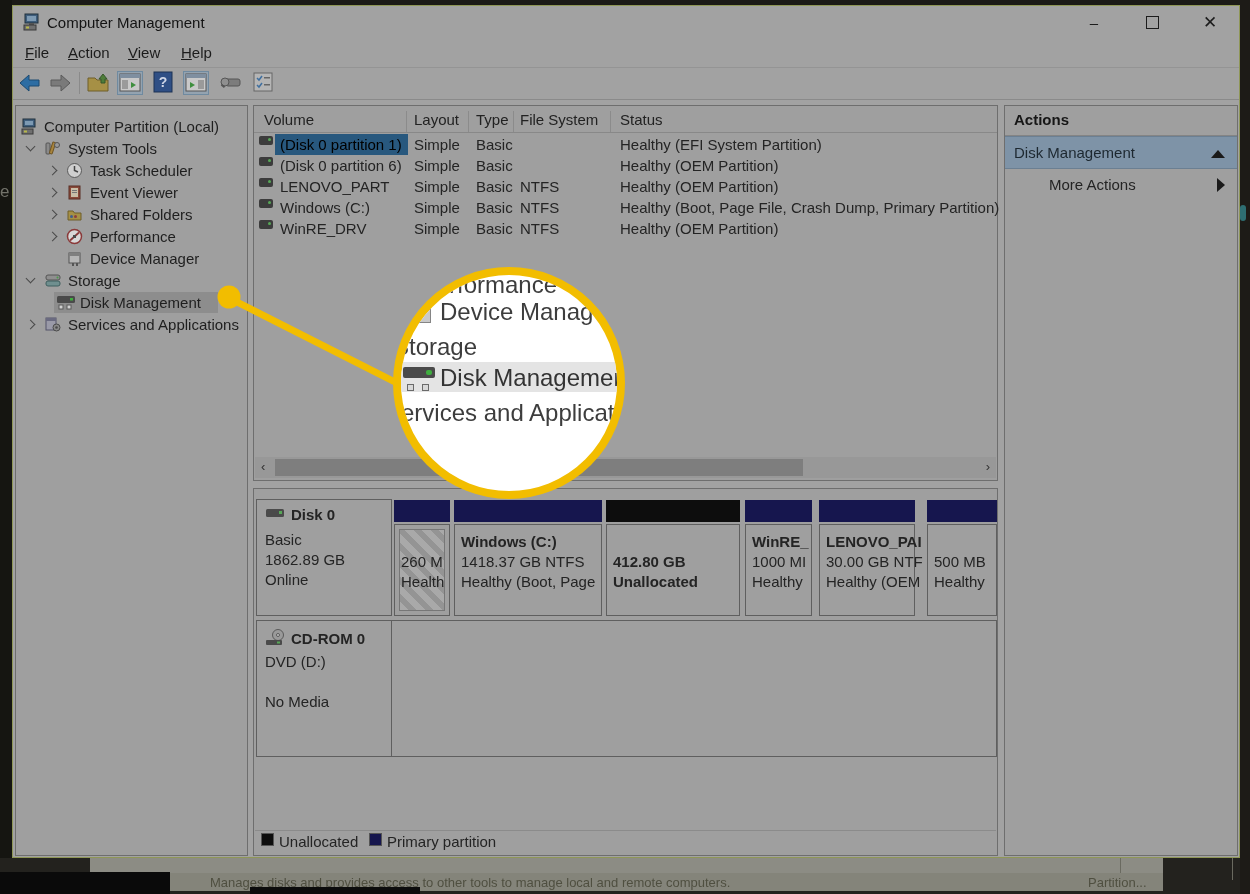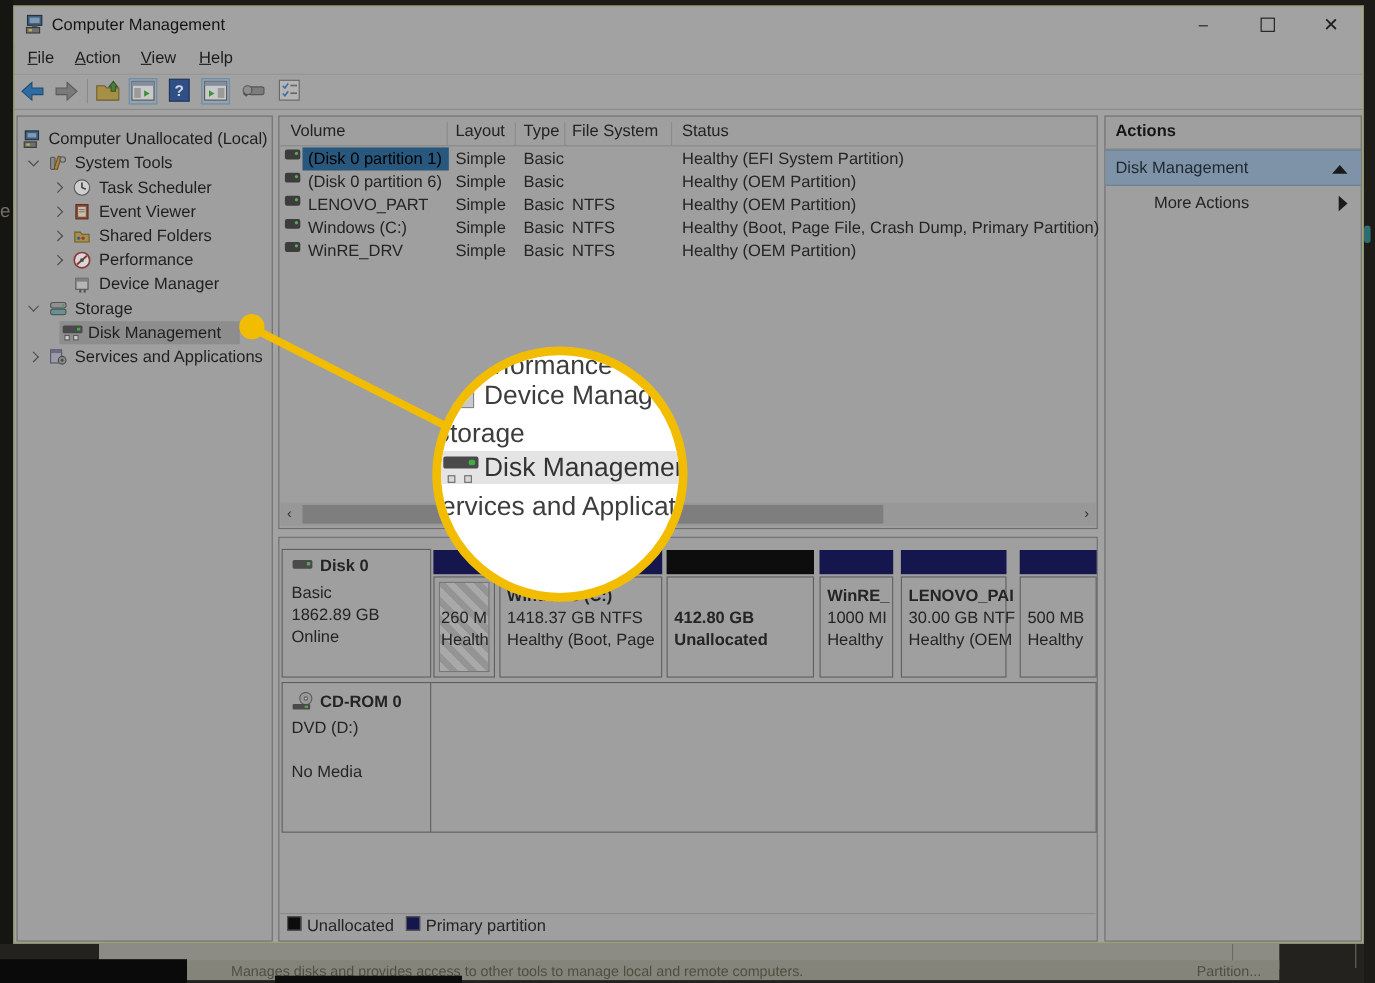--- a/index.html
+++ b/index.html
@@ -92,21 +92,21 @@
   .tri-up{position:absolute;right:12px;top:13px;width:0;height:0;border-left:7px solid transparent;
           border-right:7px solid transparent;border-bottom:8px solid #1a1a1a;}
   .more-actions{position:absolute;left:0;top:63px;width:100%;height:30px;}
   .more-actions .lbl{position:absolute;left:44px;top:7px;font-size:15px;color:#242424;}
   .tri-right{position:absolute;right:12px;top:9px;width:0;height:0;border-top:7px solid transparent;
              border-bottom:7px solid transparent;border-left:8px solid #1a1a1a;}
 
   
   .overlay{position:absolute;left:0;top:0;pointer-events:none;}
   .callout-circle{position:absolute;left:393px;top:267px;width:216px;height:216px;border:8px solid #F2BD00;
-                  border-radius:50%;background:#fff;overflow:hidden;margin-top:48px;}
+                  border-radius:50%;background:#fff;overflow:hidden;}
   .cc-row{position:absolute;font-size:24px;color:#3d3d3d;white-space:nowrap;}
   .cc-band{position:absolute;left:-10px;top:87px;width:240px;height:30px;background:#e4e4e4;}
   .mag-dev-icon{position:absolute;left:6px;top:28px;width:24px;height:20px;background:#c9c9c9;border:1px solid #858585;box-sizing:border-box;}
   .mag-dev-icon::before{content:"";position:absolute;left:0;top:0;width:100%;height:6px;background:#909090;}
   .mag-disk-icon{position:absolute;left:2px;top:92px;width:32px;height:24px;}
   .mag-disk-icon .bar{position:absolute;left:0;top:0;width:32px;height:11px;background:#4a4a4a;border-radius:2px;}
   .mag-disk-icon .led{position:absolute;right:3px;top:3px;width:6px;height:5px;background:#3fae3f;border-radius:2px;}
   .mag-disk-icon .ft{position:absolute;bottom:0;width:7px;height:7px;background:#d8d8d8;border:1.5px solid #6a6a6a;box-sizing:border-box;}
 
   svg{display:block;}
@@ -213,21 +213,21 @@
 
     <div class="pane pane-tree">
 
       <div class="trow" style="top:10px">
         <svg class="ticon" style="left:5px" width="17" height="17" viewBox="0 0 17 17">
           <rect x="2" y="1" width="12" height="8" fill="#3f5e7d" stroke="#20303d"></rect>
           <rect x="4" y="3" width="8" height="4" fill="#7d9ab3"></rect>
           <rect x="1" y="11" width="11" height="5" fill="#6f6f6f" stroke="#3a3a3a"></rect>
           <rect x="3" y="12.5" width="3" height="2" fill="#b8b84a"></rect>
         </svg>
-        <span class="tlabel" style="left:28px">Computer Unallocated (Local)</span>
+        <span class="tlabel" style="left:28px">Computer Partition (Local)</span>
       </div>
 
       <div class="trow" style="top:32px">
         <span class="chev down" style="left:11px"></span>
         <svg class="ticon" style="left:28px" width="17" height="17" viewBox="0 0 17 17">
           <rect x="2" y="3" width="4" height="11" rx="1" fill="#8a8a8a" stroke="#555"></rect>
           <rect x="7" y="2" width="3" height="12" rx="1" fill="#a8843c" stroke="#6e5424" transform="rotate(18 8.5 8)"></rect>
           <circle cx="13" cy="5" r="2.5" fill="#9a9a9a" stroke="#555"></circle>
         </svg>
         <span class="tlabel" style="left:52px">System Tools</span>

